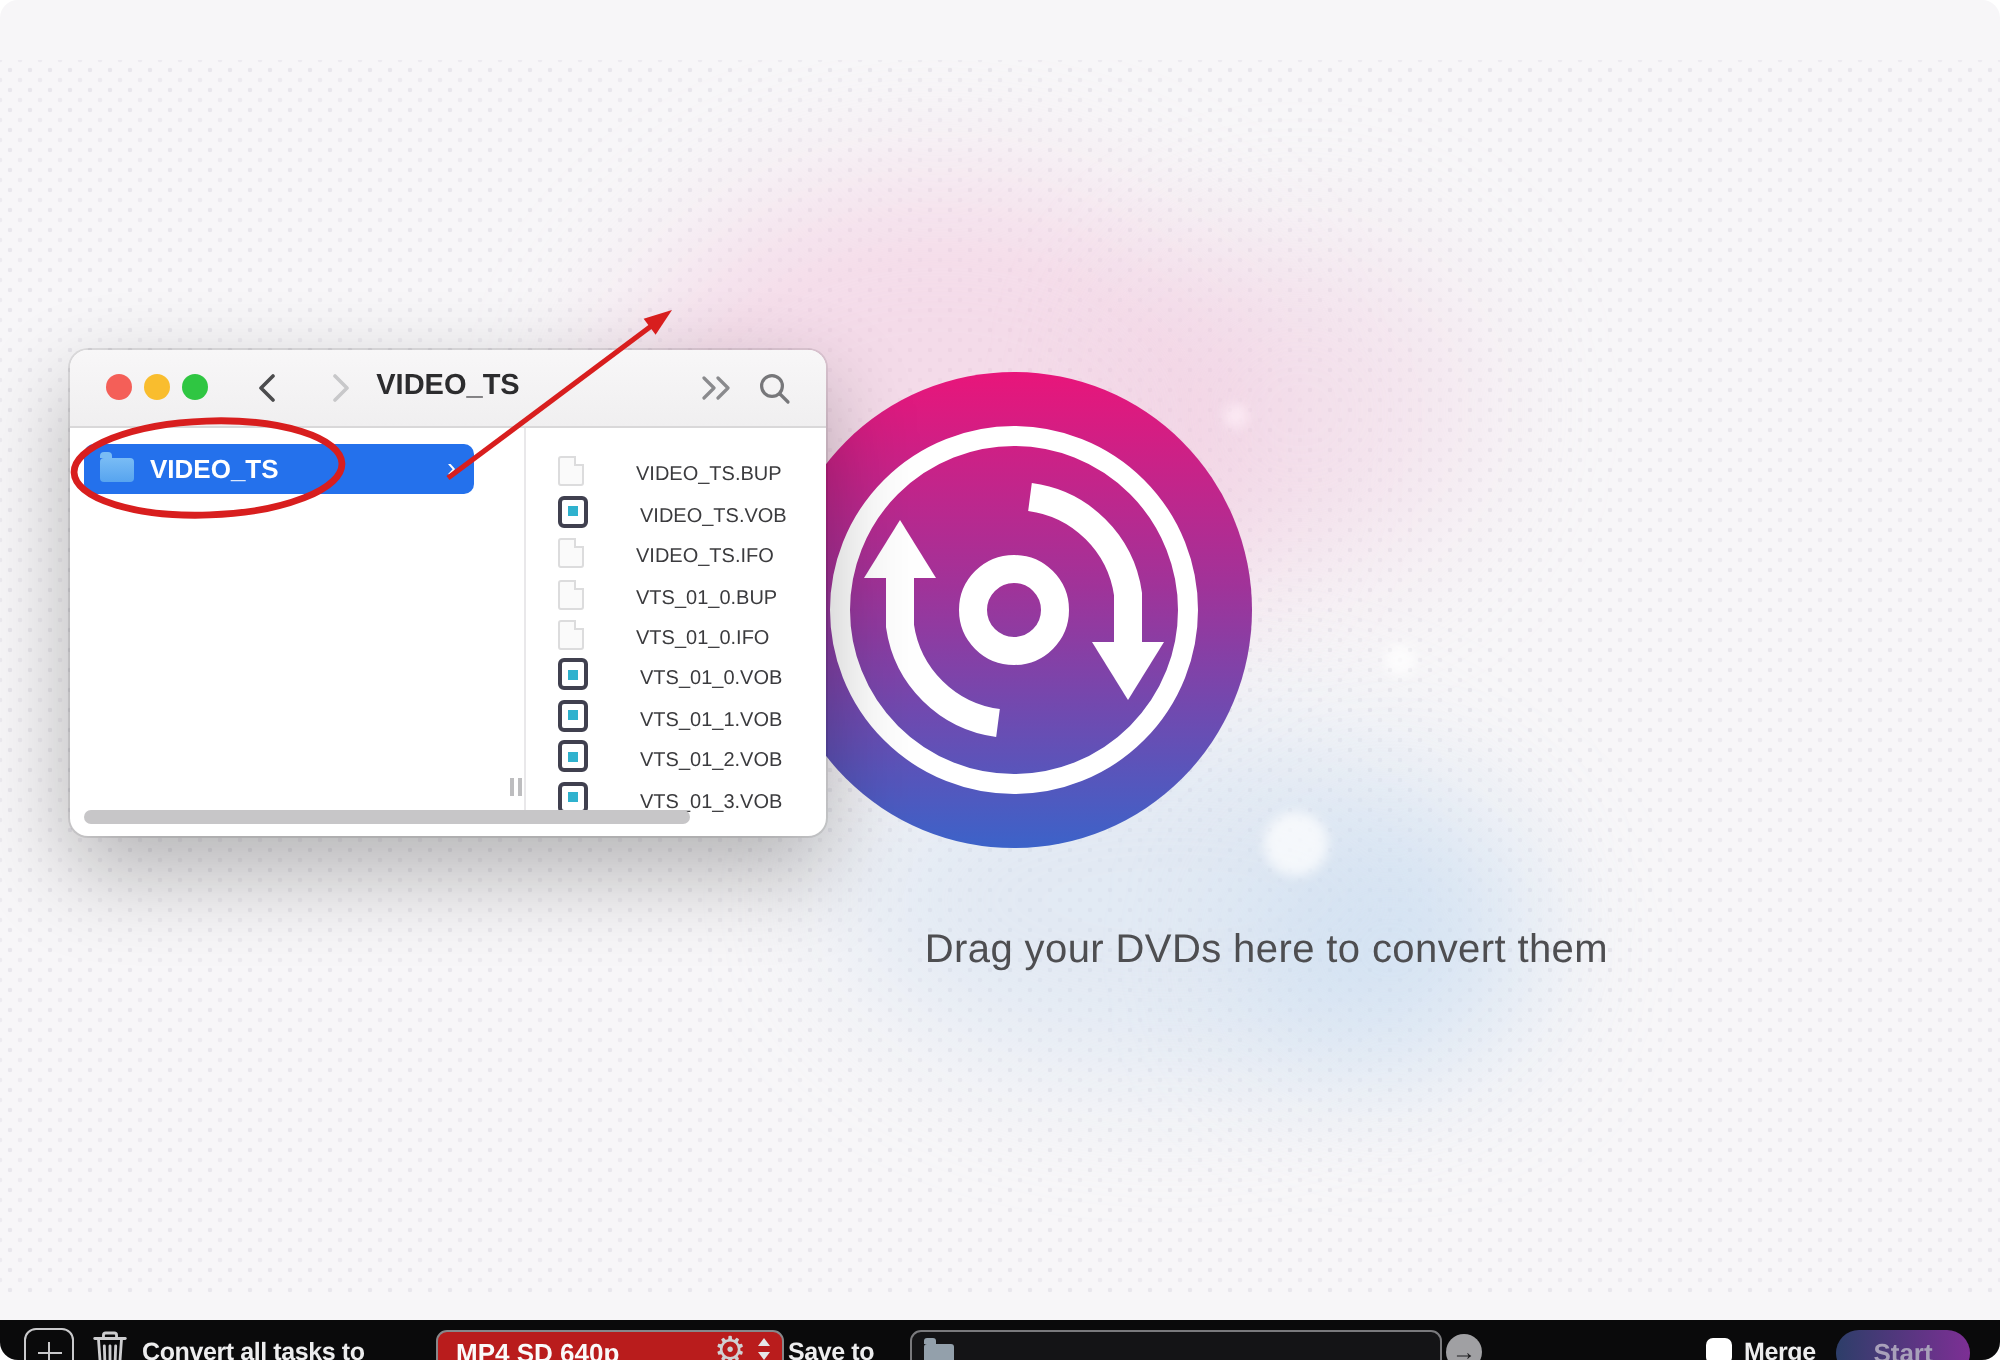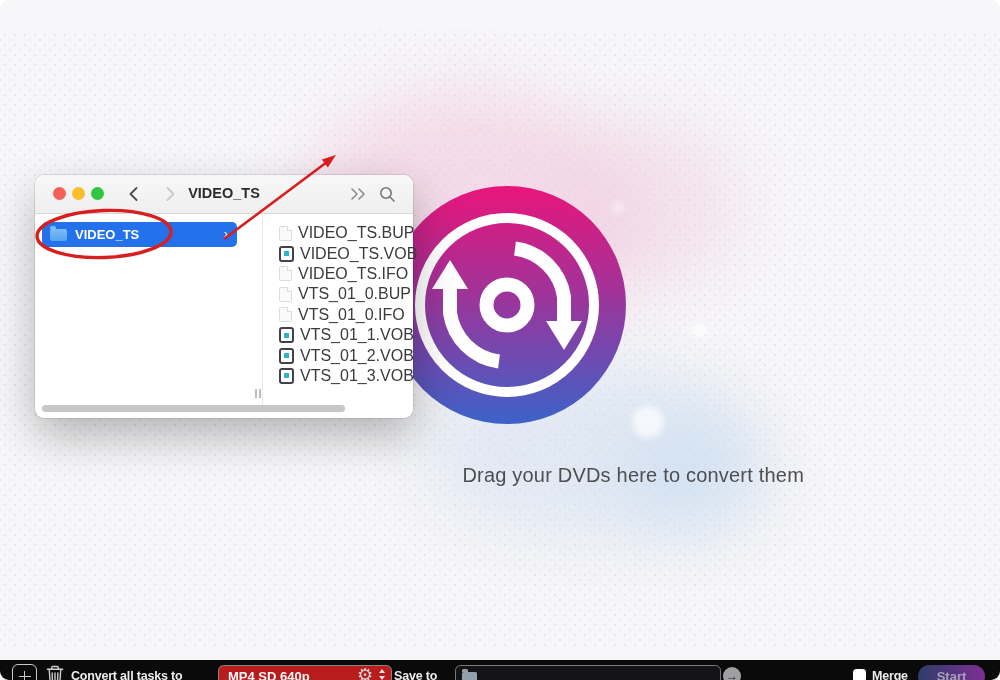--- a/index.html
+++ b/index.html
@@ -55,21 +55,21 @@
     display:flex;align-items:center;color:#fff;}
   .folder-icon{position:relative;width:17px;height:12px;margin:0 8px 0 8px;background:linear-gradient(#79bcf5,#57a4ef);border-radius:2px;}
   .folder-icon::before{content:"";position:absolute;left:0;top:-2.5px;width:6px;height:3px;
     background:#79bcf5;border-radius:2px 2px 0 0;}
   .selected-label{font-size:13px;font-weight:700;}
   .row-chevron{position:absolute;right:9px;top:4px;font-size:13px;color:#fff;}
   .resize-handle{position:absolute;left:220px;top:175px;display:flex;gap:2px;}
   .resize-handle i{display:block;width:2px;height:9px;background:#bdbdbf;}
   .filelist{position:absolute;left:227px;top:0;width:151px;height:198px;margin:0;padding:9px 0 0 17px;
     list-style:none;overflow:hidden;}
-  .filelist li{height:20.4px;display:flex;align-items:center;font-size:16px;color:#3b3b3e;white-space:nowrap;}
+  .filelist li{height:20.4px;display:flex;align-items:flex-end;font-size:10px;color:#3b3b3e;white-space:nowrap;gap:20px;}
   .ficon{margin-right:6px;flex:0 0 auto;}
   .icon-doc{position:relative;width:11px;height:13px;background:#fafafa;border:1px solid #dcdcdd;border-radius:1.5px;}
   .icon-doc::before{content:"";position:absolute;right:-1px;top:-1px;width:4px;height:4px;background:#fff;
     border-left:1px solid #dcdcdd;border-bottom:1px solid #dcdcdd;}
   .icon-vob{position:relative;width:11px;height:12px;background:#fff;border:2px solid #40404f;border-radius:3px;}
   .icon-vob::after{content:"";position:absolute;left:3px;top:3.5px;width:5px;height:5px;background:#2fb2ce;}
   .hscroll{position:absolute;left:7px;bottom:6px;width:303px;height:7px;border-radius:4px;background:#c7c6c8;}
 
   
   .annotations{position:absolute;left:0;top:0;width:1000px;height:618px;pointer-events:none;z-index:60;}
@@ -192,20 +192,24 @@
           <li>
               <span class="ficon icon-doc"></span>
               <span>VTS_01_0.BUP</span>
             </li>
           <li>
               <span class="ficon icon-doc"></span>
               <span>VTS_01_0.IFO</span>
             </li>
           <li>
               <span class="ficon icon-vob"></span>
+              <span>VTS_01_0.VOB</span>
+            </li>
+          <li>
+              <span class="ficon icon-vob"></span>
               <span>VTS_01_1.VOB</span>
             </li>
           <li>
               <span class="ficon icon-vob"></span>
               <span>VTS_01_2.VOB</span>
             </li>
           <li>
               <span class="ficon icon-vob"></span>
               <span>VTS_01_3.VOB</span>
             </li>

